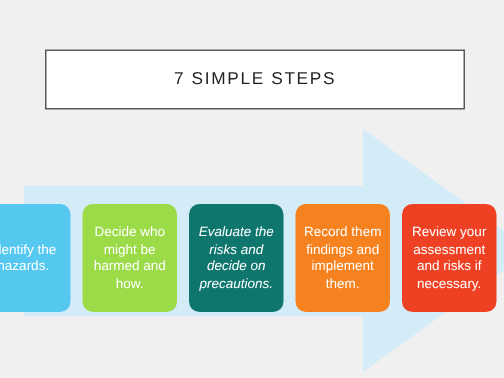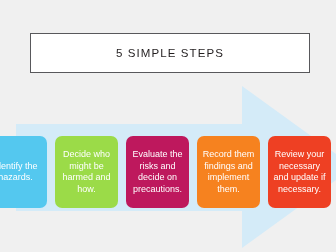--- a/index.html
+++ b/index.html
@@ -88,40 +88,40 @@
 <body>
 
 <div id="slide" style="background: rgb(240, 240, 240);">
 
   <svg id="arrow-graphic" viewBox="0 0 336 252" aria-hidden="true">
     <rect id="arrow-body" x="16" y="124" width="228" height="87" fill="#D4EBF8"></rect>
     <polygon id="arrow-head" points="242,86 354,167 242,248" fill="#D4EBF8"></polygon>
   </svg>
 
   <div id="title-box" style="background: rgb(255, 255, 255); border-color: rgb(88, 88, 91);">
-    <span id="title-text" style="color: rgb(35, 31, 32);">5 SIMPLE STEPS</span>
+    <span id="title-text" style="color: rgb(35, 31, 32);">7 SIMPLE STEPS</span>
   </div>
 
   <div id="steps-row">
 
     <div class="step-box" style="background: rgb(84, 200, 239);">
       <span class="step-label">Identify the hazards.</span>
     </div>
 
     <div class="step-box" style="background: rgb(155, 219, 72);">
       <span class="step-label">Decide who might be harmed and how.</span>
     </div>
 
-    <div class="step-box" style="background: #be185d;">
+    <div class="step-box" style="background: #0f766e; font-style: italic;">
       <span class="step-label">Evaluate the risks and decide on precautions.</span>
     </div>
 
     <div class="step-box" style="background: rgb(246, 130, 31);">
       <span class="step-label">Record them findings and implement them.</span>
     </div>
 
     <div class="step-box" style="background: rgb(238, 64, 35);">
-      <span class="step-label">Review your necessary and update if necessary.</span>
+      <span class="step-label">Review your assessment and risks if necessary.</span>
     </div>
 
   </div>
 
 </div>
 
 </body></html>

